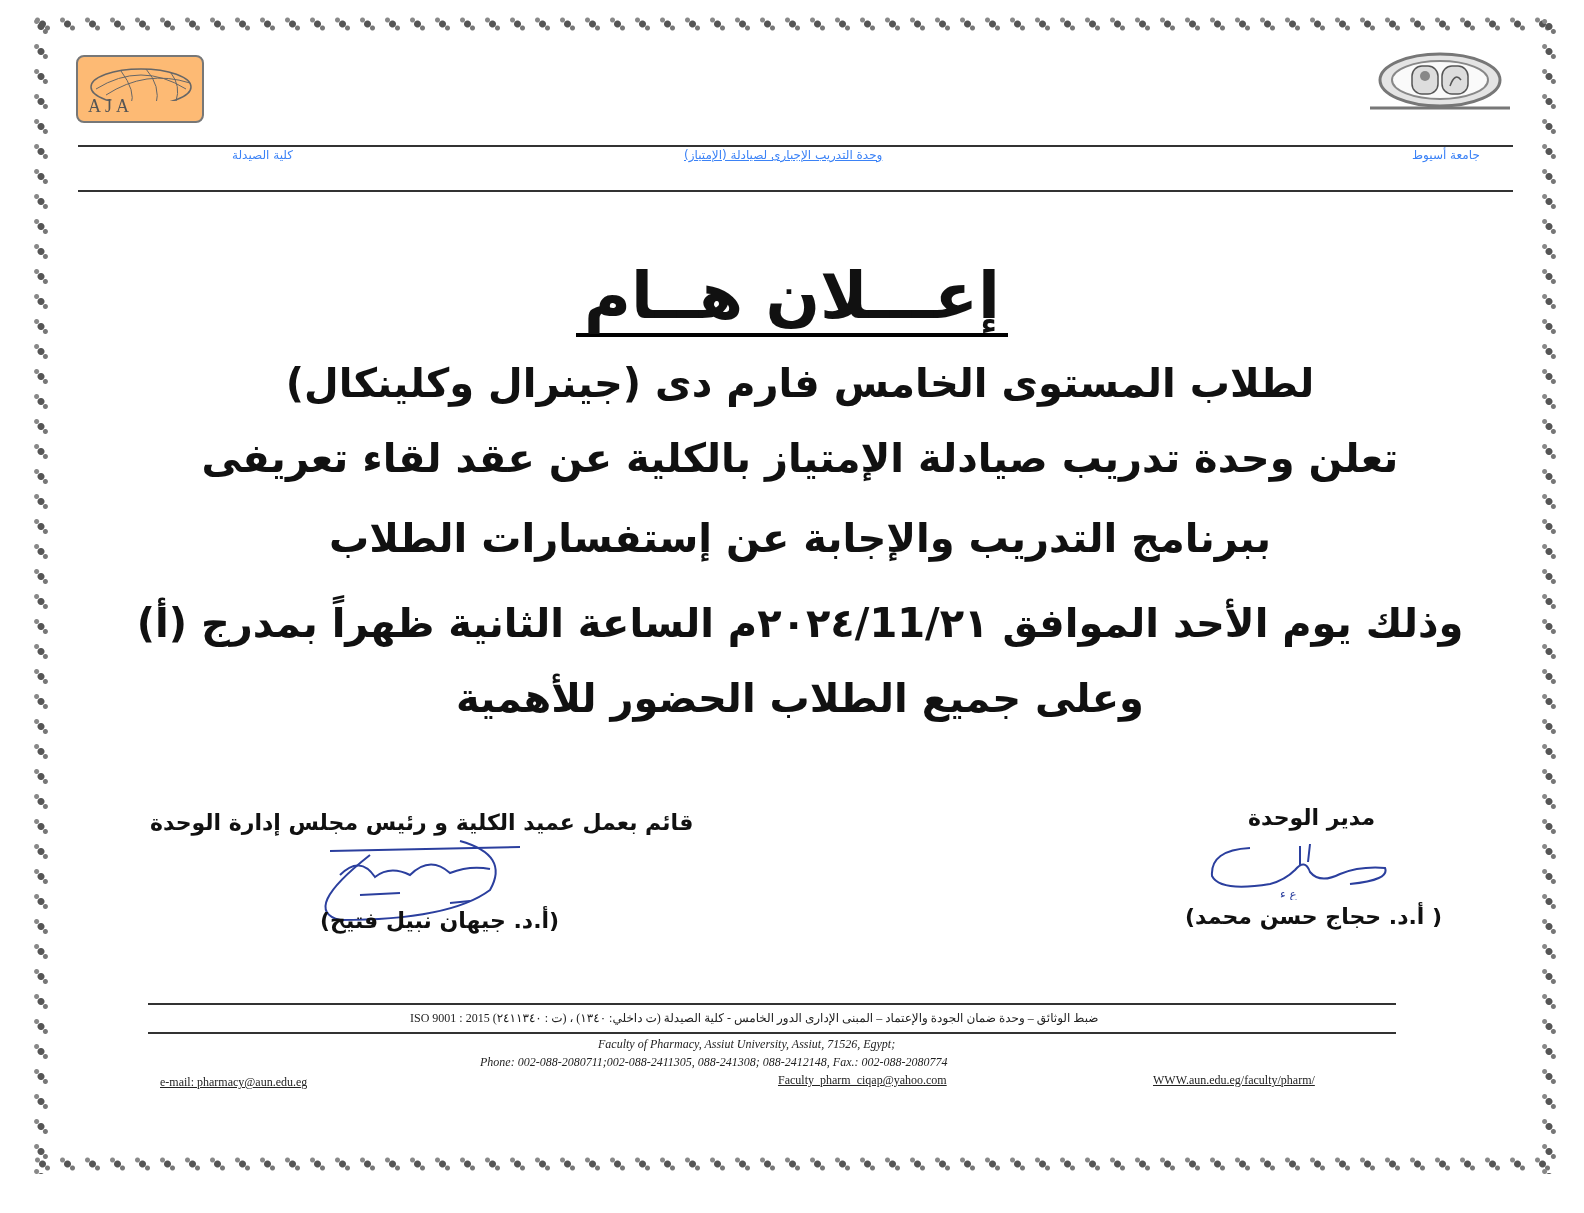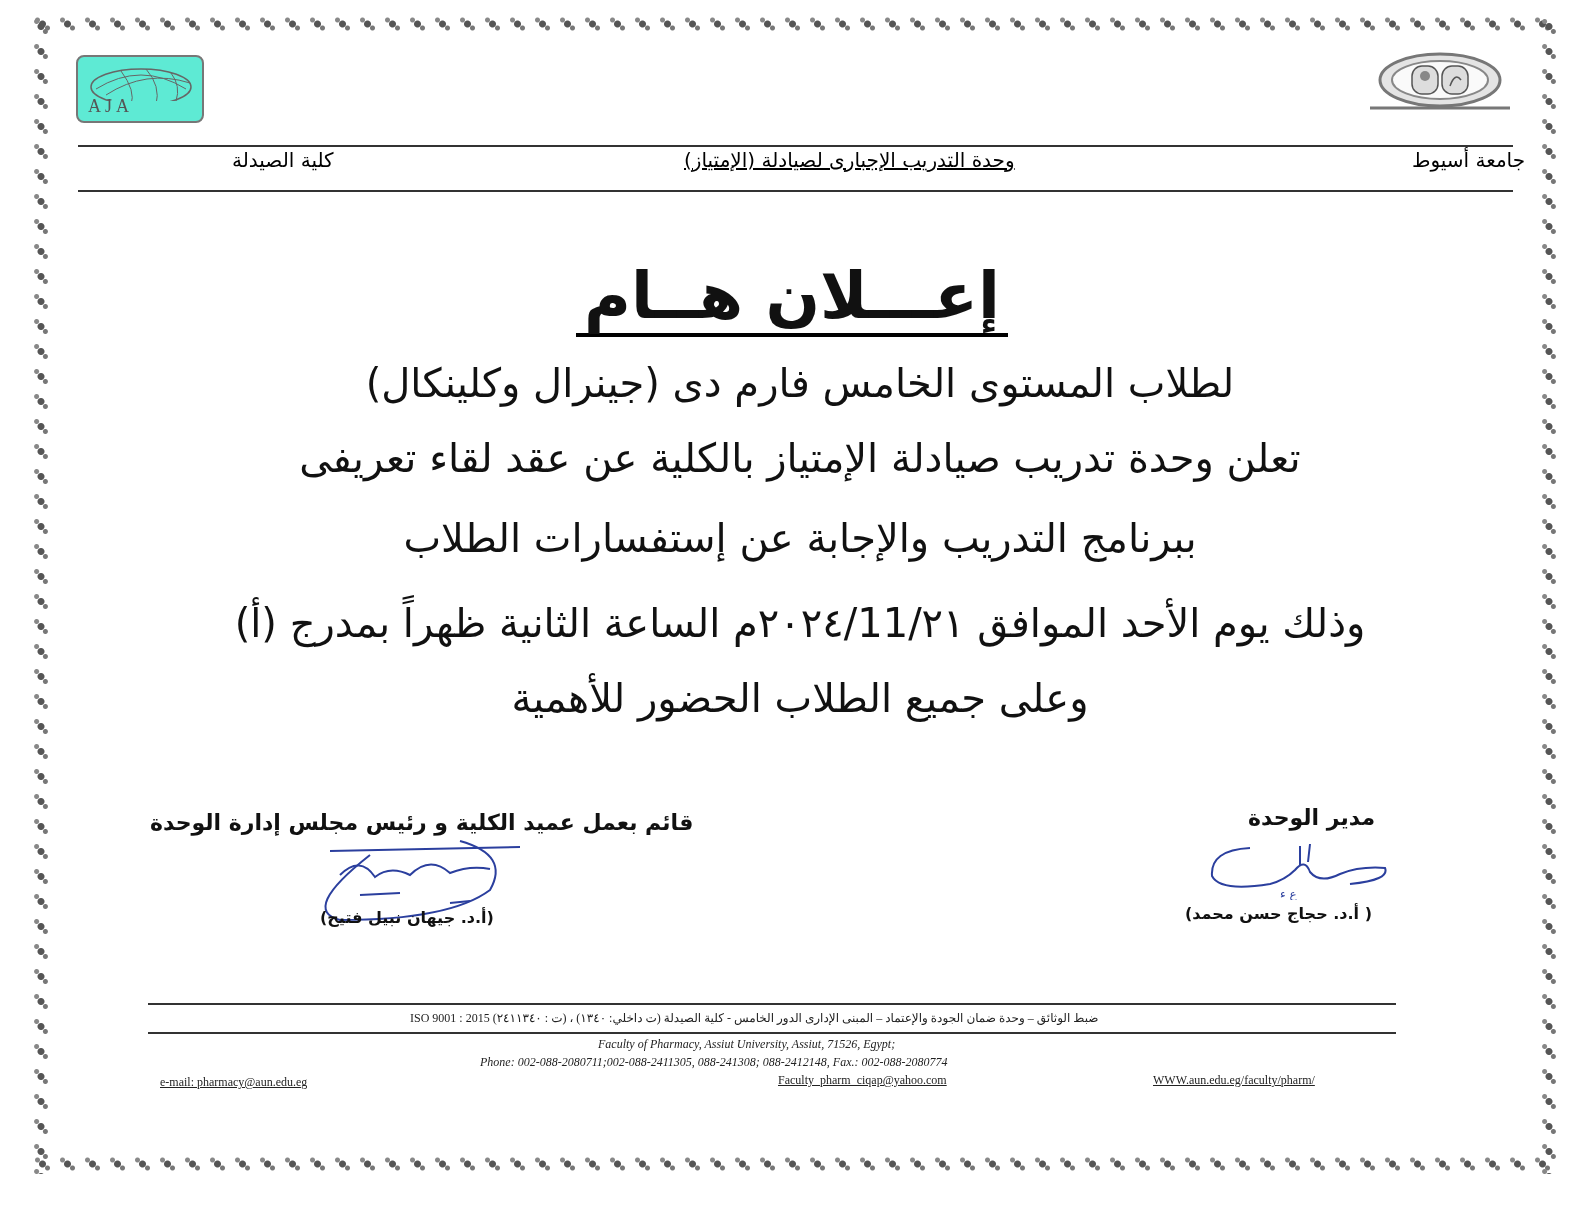--- a/index.html
+++ b/index.html
@@ -22,47 +22,47 @@
                       radial-gradient(circle at 30% 30%, #888 0 2px, transparent 3px),
                       radial-gradient(circle at 70% 70%, #777 0 2px, transparent 3px);
     background-size: 22px 25px;
   }
   .border-left { left: 30px; }
   .border-right { left: 1538px; }
 
   .logo-left {
     position: absolute; left: 76px; top: 55px; width: 128px; height: 68px;
     border: 2px solid #777; border-radius: 8px; box-sizing: border-box;
-    background: #5eead4;
+    background: #fdba74;
   }
   .logo-left svg { position: absolute; left: 8px; top: 4px; }
   .logo-left .aja {
     position: absolute; left: 10px; bottom: 4px; font-family: "Liberation Serif", serif;
     font-size: 18px; letter-spacing: 4px; color: #555;
   }
   .logo-right {
     position: absolute; left: 1365px; top: 50px; width: 150px; height: 64px;
   }
 
   .hdr-line { position: absolute; left: 78px; width: 1435px; height: 0; border-top: 2px solid #333; }
-  .hdr-text { position: absolute; top: 148px; font-size: 20px; direction: rtl; color: #000000; }
+  .hdr-text { position: absolute; top: 148px; font-size: 12px; direction: rtl; color: #3b82f6; }
 
   .title {
     position: absolute; left: 0; width: 1584px; top: 255px; text-align: center;
     font-family: "DejaVu Sans", sans-serif; font-weight: bold; font-size: 64px; direction: rtl;
   }
   .title span { border-bottom: 4px solid #000; padding: 0 8px; line-height: 1.3; }
 
   .body-line {
     position: absolute; left: 60px; width: 1480px; text-align: center; direction: rtl;
-    font-family: "DejaVu Sans", sans-serif; font-weight: normal; font-size: 40px; white-space: nowrap;
+    font-family: "DejaVu Sans", sans-serif; font-weight: bold; font-size: 40px; white-space: nowrap;
   }
 
   .sig-title { position: absolute; font-size: 22px; font-weight: bold; direction: rtl; white-space: nowrap; }
-  .sig-name { position: absolute; font-size: 16px; font-weight: bold; direction: rtl; white-space: nowrap; }
+  .sig-name { position: absolute; font-size: 22px; font-weight: bold; direction: rtl; white-space: nowrap; }
   .signature { position: absolute; }
 
   .foot-line { position: absolute; left: 148px; width: 1248px; border-top: 2px solid #333; }
   .foot-text {
     position: absolute; font-family: "Liberation Serif", serif; font-size: 12px; color: #222; white-space: nowrap;
   }
   .foot-italic { font-style: italic; }
   .foot-link { text-decoration: underline; }
 </style>
 </head>

